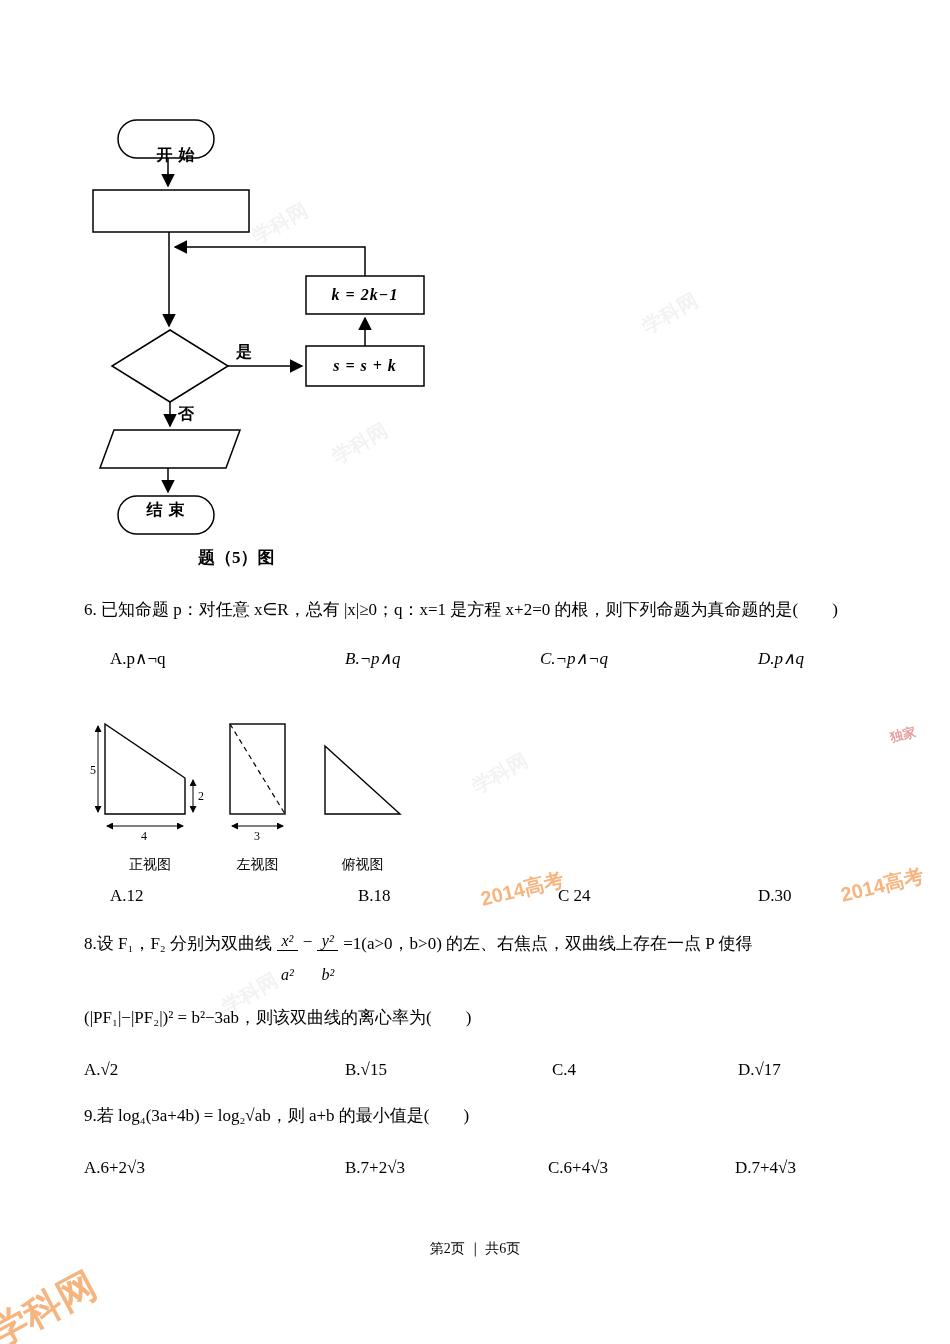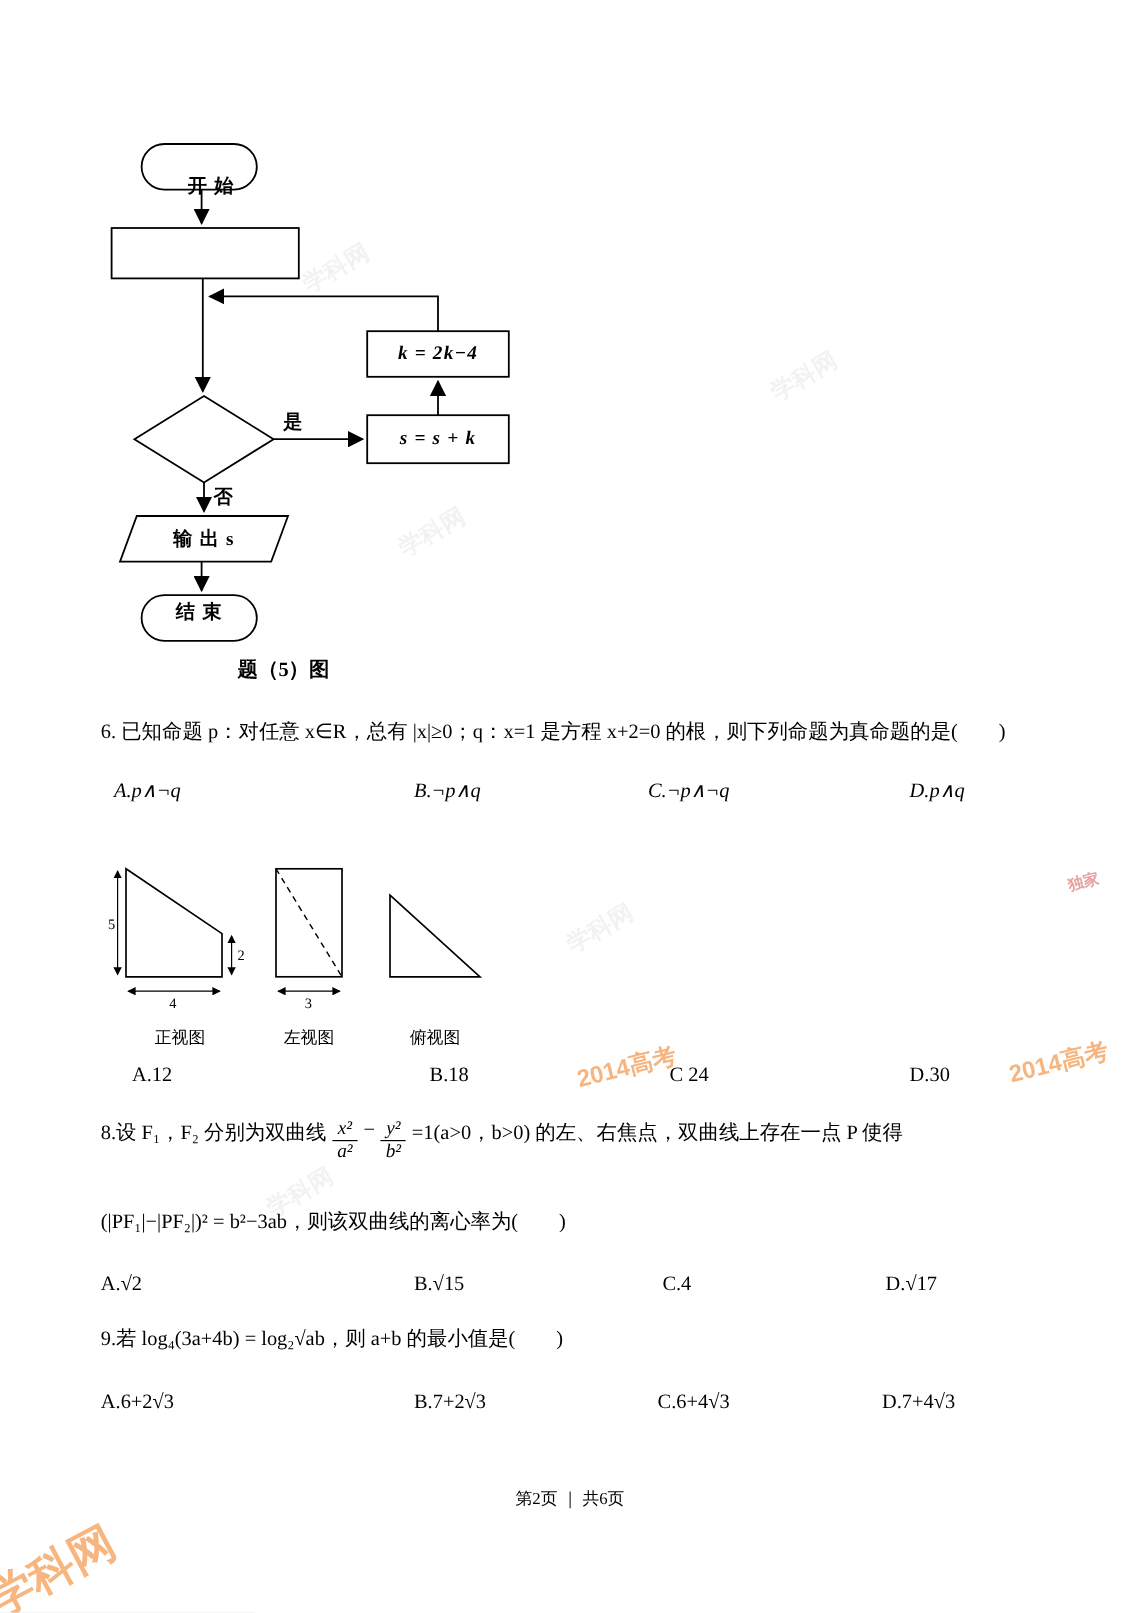--- a/index.html
+++ b/index.html
@@ -17,21 +17,21 @@
   
   .stem{position:absolute;left:84px;font-size:17px;white-space:nowrap;}
   .options-row{position:absolute;left:0;top:0;width:950px;height:26px;}
   .opt{position:absolute;font-size:17px;white-space:nowrap;}
 
   
   .mathline{position:absolute;left:84px;display:flex;align-items:flex-start;gap:5px;
             font-size:17px;white-space:nowrap;}
   .frac{display:inline-block;text-align:center;font-style:italic;font-size:16px;line-height:1.15;}
   .frac .num{display:block;border-bottom:1px solid #000;padding:0 4px;}
-  .frac .den{display:block;padding:0 4px;}
+  .frac .den{display:block;padding:0 4px;margin-top:15px;}
 
   
   .figure7{position:absolute;left:90px;top:716px;width:340px;height:152px;}
   .figure7 svg{position:absolute;left:0;top:0;}
   .view-label{position:absolute;top:140px;font-size:14px;text-align:center;}
 
   
   .footer{position:absolute;left:0;top:1240px;width:950px;text-align:center;font-size:14px;}
   .wm{position:absolute;pointer-events:none;font-family:"Liberation Sans", sans-serif;font-weight:bold;}
   .wm-gray{color:#999;opacity:.12;transform:rotate(-30deg);font-size:20px;}
@@ -74,32 +74,31 @@
       <rect x="30" y="8" width="96" height="38" rx="19" fill="#fff" stroke="#000" stroke-width="1.5"></rect>
       <rect x="5" y="78" width="156" height="42" fill="#fff" stroke="#000" stroke-width="1.5"></rect>
       <rect x="218" y="164" width="118" height="38" fill="#fff" stroke="#000" stroke-width="1.5"></rect>
       <polygon points="82,218 140,254 82,290 24,254" fill="#fff" stroke="#000" stroke-width="1.5"></polygon>
       <rect x="218" y="234" width="118" height="40" fill="#fff" stroke="#000" stroke-width="1.5"></rect>
       <polygon points="26,318 152,318 138,356 12,356" fill="#fff" stroke="#000" stroke-width="1.5"></polygon>
       <rect x="30" y="384" width="96" height="38" rx="19" fill="#fff" stroke="#000" stroke-width="1.5"></rect>
     </svg>
 
     <div class="fc-label" style="left:30px;top:24px;width:116px;height:38px;">开 始</div>
-    <div class="fc-label" style="left:218px;top:164px;width:118px;height:38px;font-style:italic;">k = 2k−4</div>
+    <div class="fc-label" style="left:218px;top:164px;width:118px;height:38px;font-style:italic;">k = 2k−1</div>
     <div class="fc-label" style="left:218px;top:234px;width:118px;height:40px;font-style:italic;">s = s + k</div>
-    <div class="fc-label" style="left:12px;top:318px;width:140px;height:38px;">输 出 s</div>
     <div class="fc-label" style="left:30px;top:384px;width:96px;height:28px;">结 束</div>
     <div class="fc-branch" style="left:148px;top:230px;">是</div>
     <div class="fc-branch" style="left:90px;top:292px;">否</div>
   </div>
   <div class="fc-caption">题（5）图</div>
 
   <div class="stem" style="top:598px;">6. 已知命题 p：对任意 x∈R，总有 |x|≥0；q：x=1 是方程 x+2=0 的根，则下列命题为真命题的是(　　)</div>
   <div class="options-row" style="top:648px;">
-    <span class="opt" style="left:95px;font-style:italic;">A.p∧¬q</span>
+    <span class="opt" style="left:110px;">A.p∧¬q</span>
     <span class="opt" style="left:345px;font-style:italic;">B.¬p∧q</span>
     <span class="opt" style="left:540px;font-style:italic;">C.¬p∧¬q</span>
     <span class="opt" style="left:758px;font-style:italic;">D.p∧q</span>
   </div>
 
 
   <div class="figure7">
     <svg width="340" height="128" viewBox="0 0 340 128">
       <defs>
         <marker id="dim" markerWidth="7" markerHeight="7" refX="6" refY="3.5" orient="auto-start-reverse">

